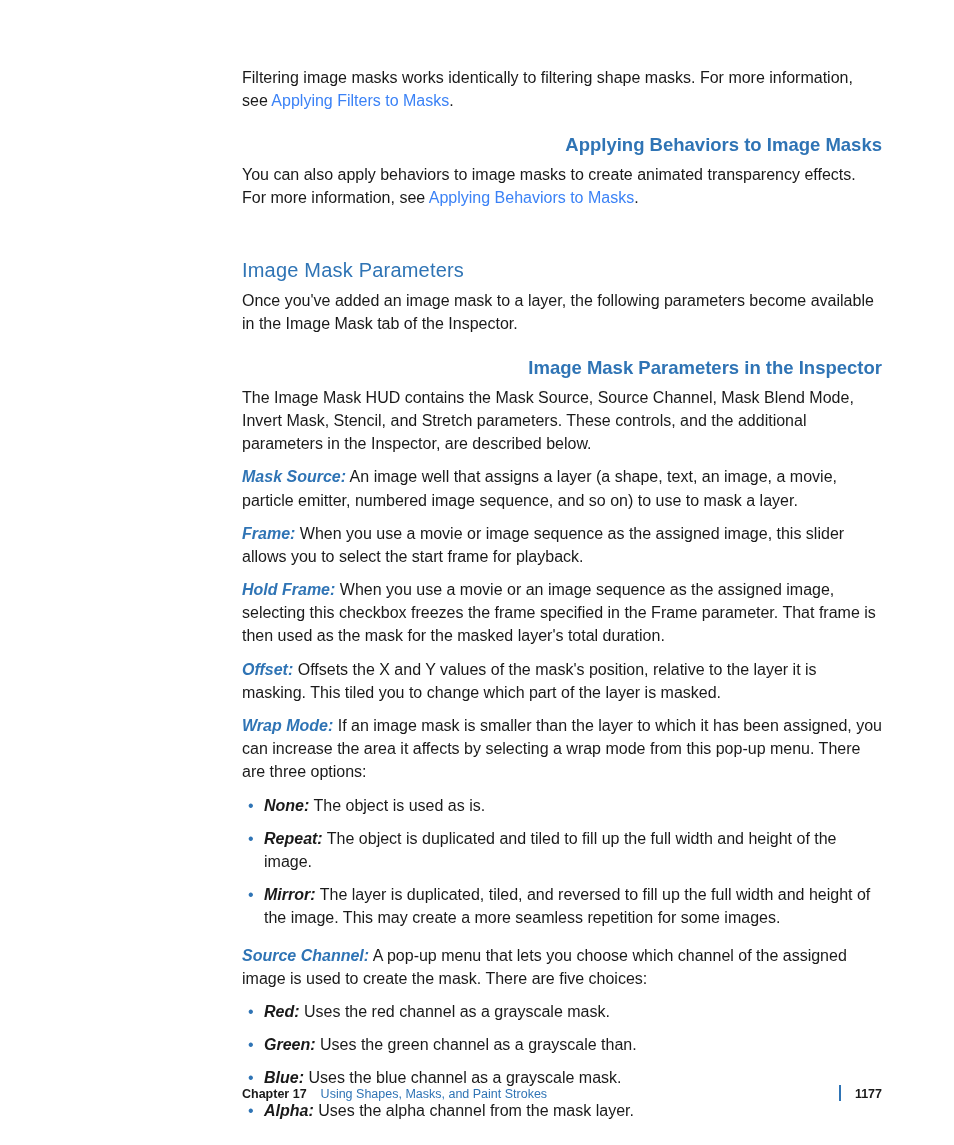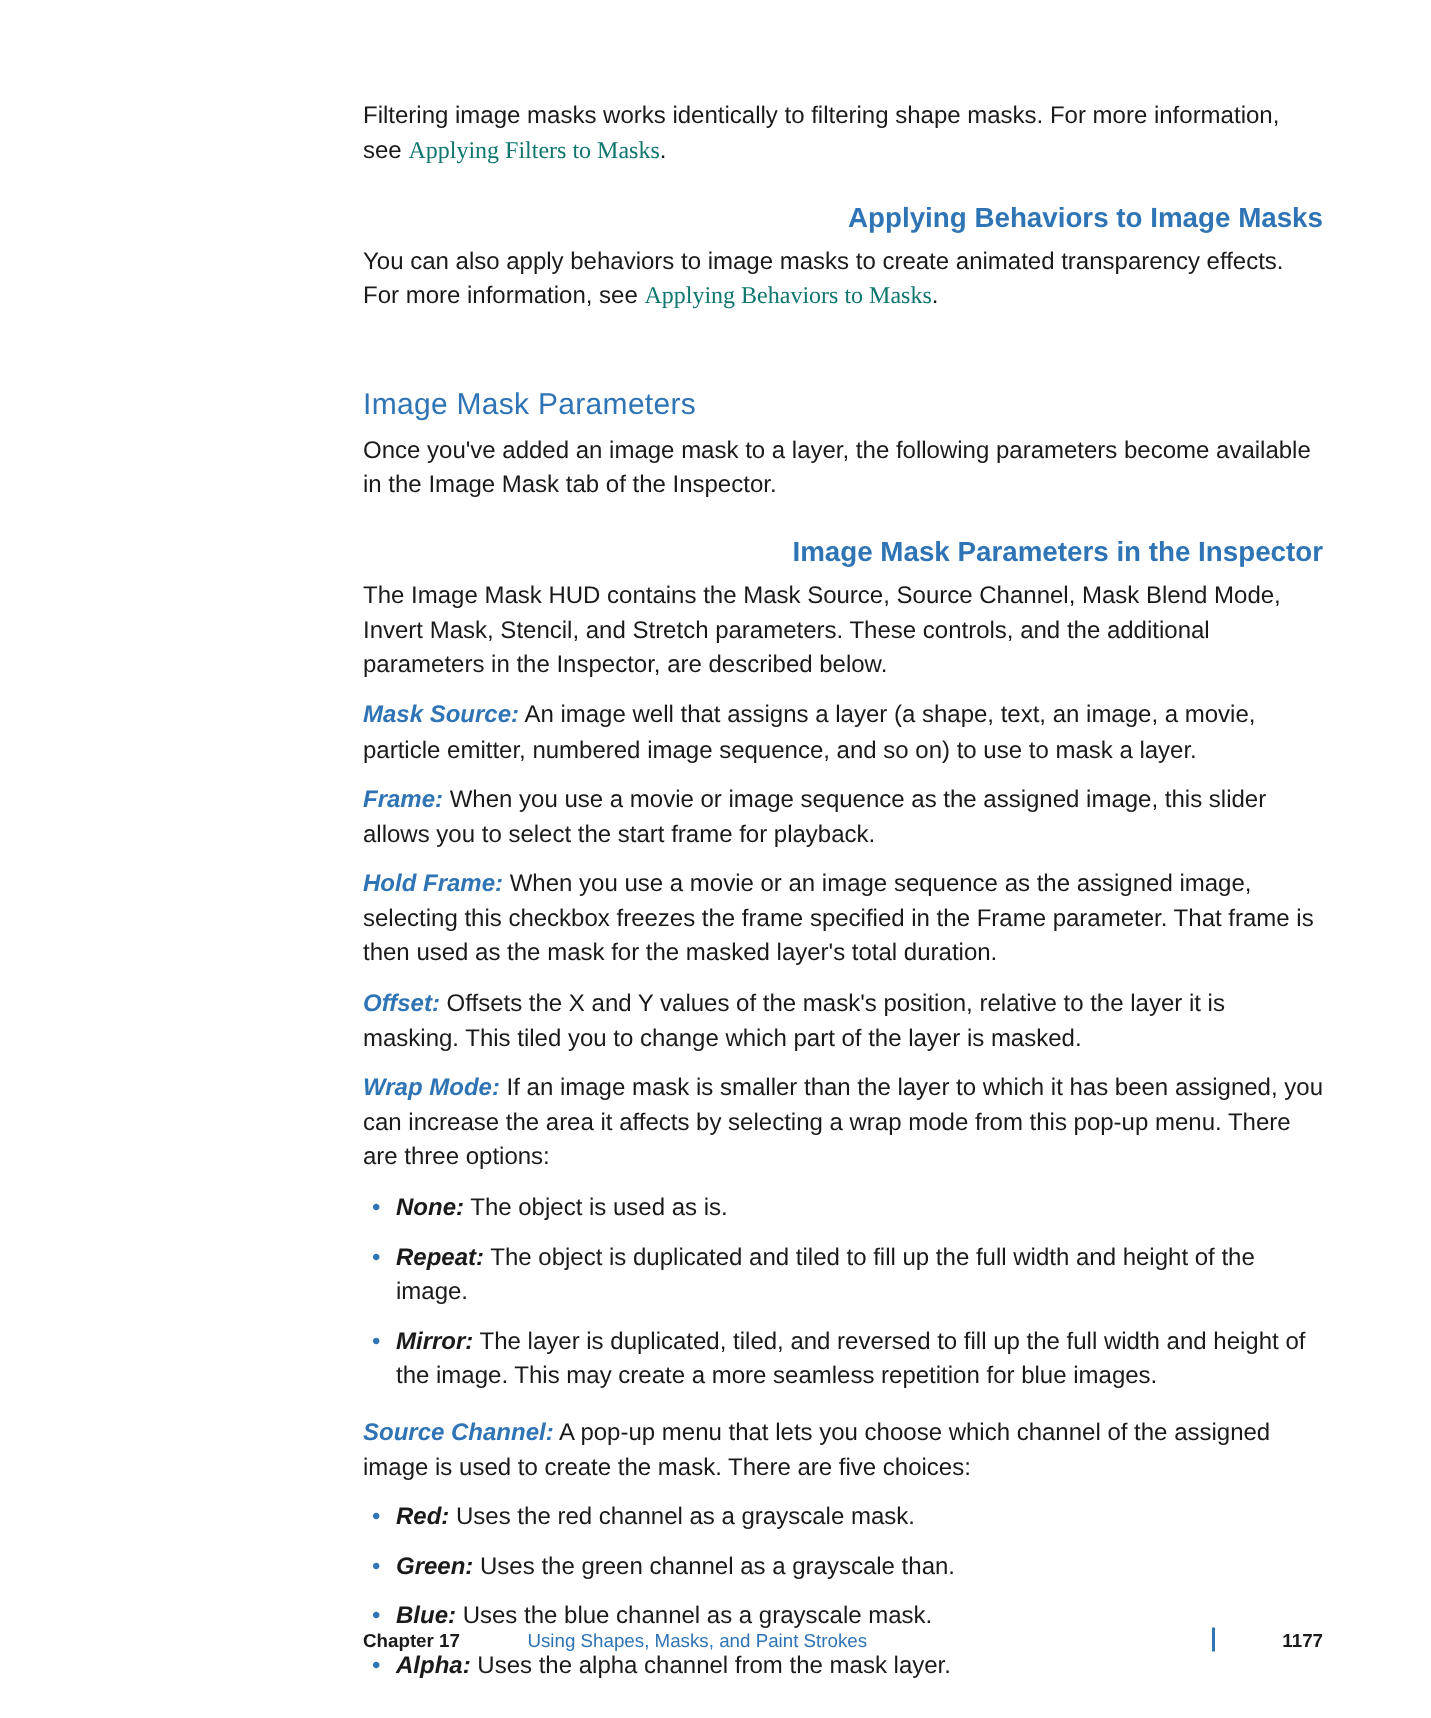--- a/index.html
+++ b/index.html
@@ -10,21 +10,21 @@
     color: #1a1a1a;
     background: #fff;
     width: 954px;
     height: 1145px;
     position: relative;
   }
   .page {
     padding: 66px 72px 0 242px;
   }
   p { margin-bottom: 14px; }
-  .link { color: #0f766e; font-family: Liberation Serif, serif; }
+  .link { color: #3b82f6; }
   .h2 {
     font-size: 18.5px;
     font-weight: 600;
     color: #2f74b5;
     margin-top: 20px;
     margin-bottom: 4px;
     text-align: right;
   }
   .h1 {
     font-size: 20px;
@@ -57,21 +57,20 @@
   }
   .opt { font-style: italic; font-weight: bold; }
   .footer {
     position: absolute;
     bottom: 42px;
     left: 242px;
     right: 72px;
     display: flex;
     align-items: flex-start;
     font-size: 12.5px;
-    gap: 31px;
   }
   .footer .chap { font-weight: 700; color: #1a1a1a; margin-right: 14px; }
   .footer .title { color: #2f74b5; flex: 1; }
   .footer .rule {
     width: 1.5px;
     height: 16px;
     background: #2f74b5;
     margin: 0 14px;
   }
   .footer .pnum { font-weight: 700; color: #1a1a1a; }
@@ -102,21 +101,21 @@
 
   <p class="para"><span class="param-label">Hold Frame:</span><span>  When you use a movie or an image sequence as the assigned image, selecting this checkbox freezes the frame specified in the Frame parameter. That frame is then used as the mask for the masked layer's total duration.</span></p>
 
   <p class="para"><span class="param-label">Offset:</span><span>  Offsets the X and Y values of the mask's position, relative to the layer it is masking. This tiled you to change which part of the layer is masked.</span></p>
 
   <p class="para"><span class="param-label">Wrap Mode:</span><span>  If an image mask is smaller than the layer to which it has been assigned, you can increase the area it affects by selecting a wrap mode from this pop-up menu. There are three options:</span></p>
 
   <ul>
     <li><span class="opt">None:</span><span>  The object is used as is.</span></li>
     <li><span class="opt">Repeat:</span><span>  The object is duplicated and tiled to fill up the full width and height of the image.</span></li>
-    <li><span class="opt">Mirror:</span><span>  The layer is duplicated, tiled, and reversed to fill up the full width and height of the image. This may create a more seamless repetition for blue images.</span></li>
+    <li><span class="opt">Mirror:</span><span>  The layer is duplicated, tiled, and reversed to fill up the full width and height of the image. This may create a more seamless repetition for some images.</span></li>
   </ul>
 
   <p class="para"><span class="param-label">Source Channel:</span><span>  A pop-up menu that lets you choose which channel of the assigned image is used to create the mask. There are five choices:</span></p>
 
   <ul>
     <li><span class="opt">Red:</span><span>  Uses the red channel as a grayscale mask.</span></li>
     <li><span class="opt">Green:</span><span>  Uses the green channel as a grayscale than.</span></li>
     <li><span class="opt">Blue:</span><span>  Uses the blue channel as a grayscale mask.</span></li>
     <li><span class="opt">Alpha:</span><span>  Uses the alpha channel from the mask layer.</span></li>
   </ul>

